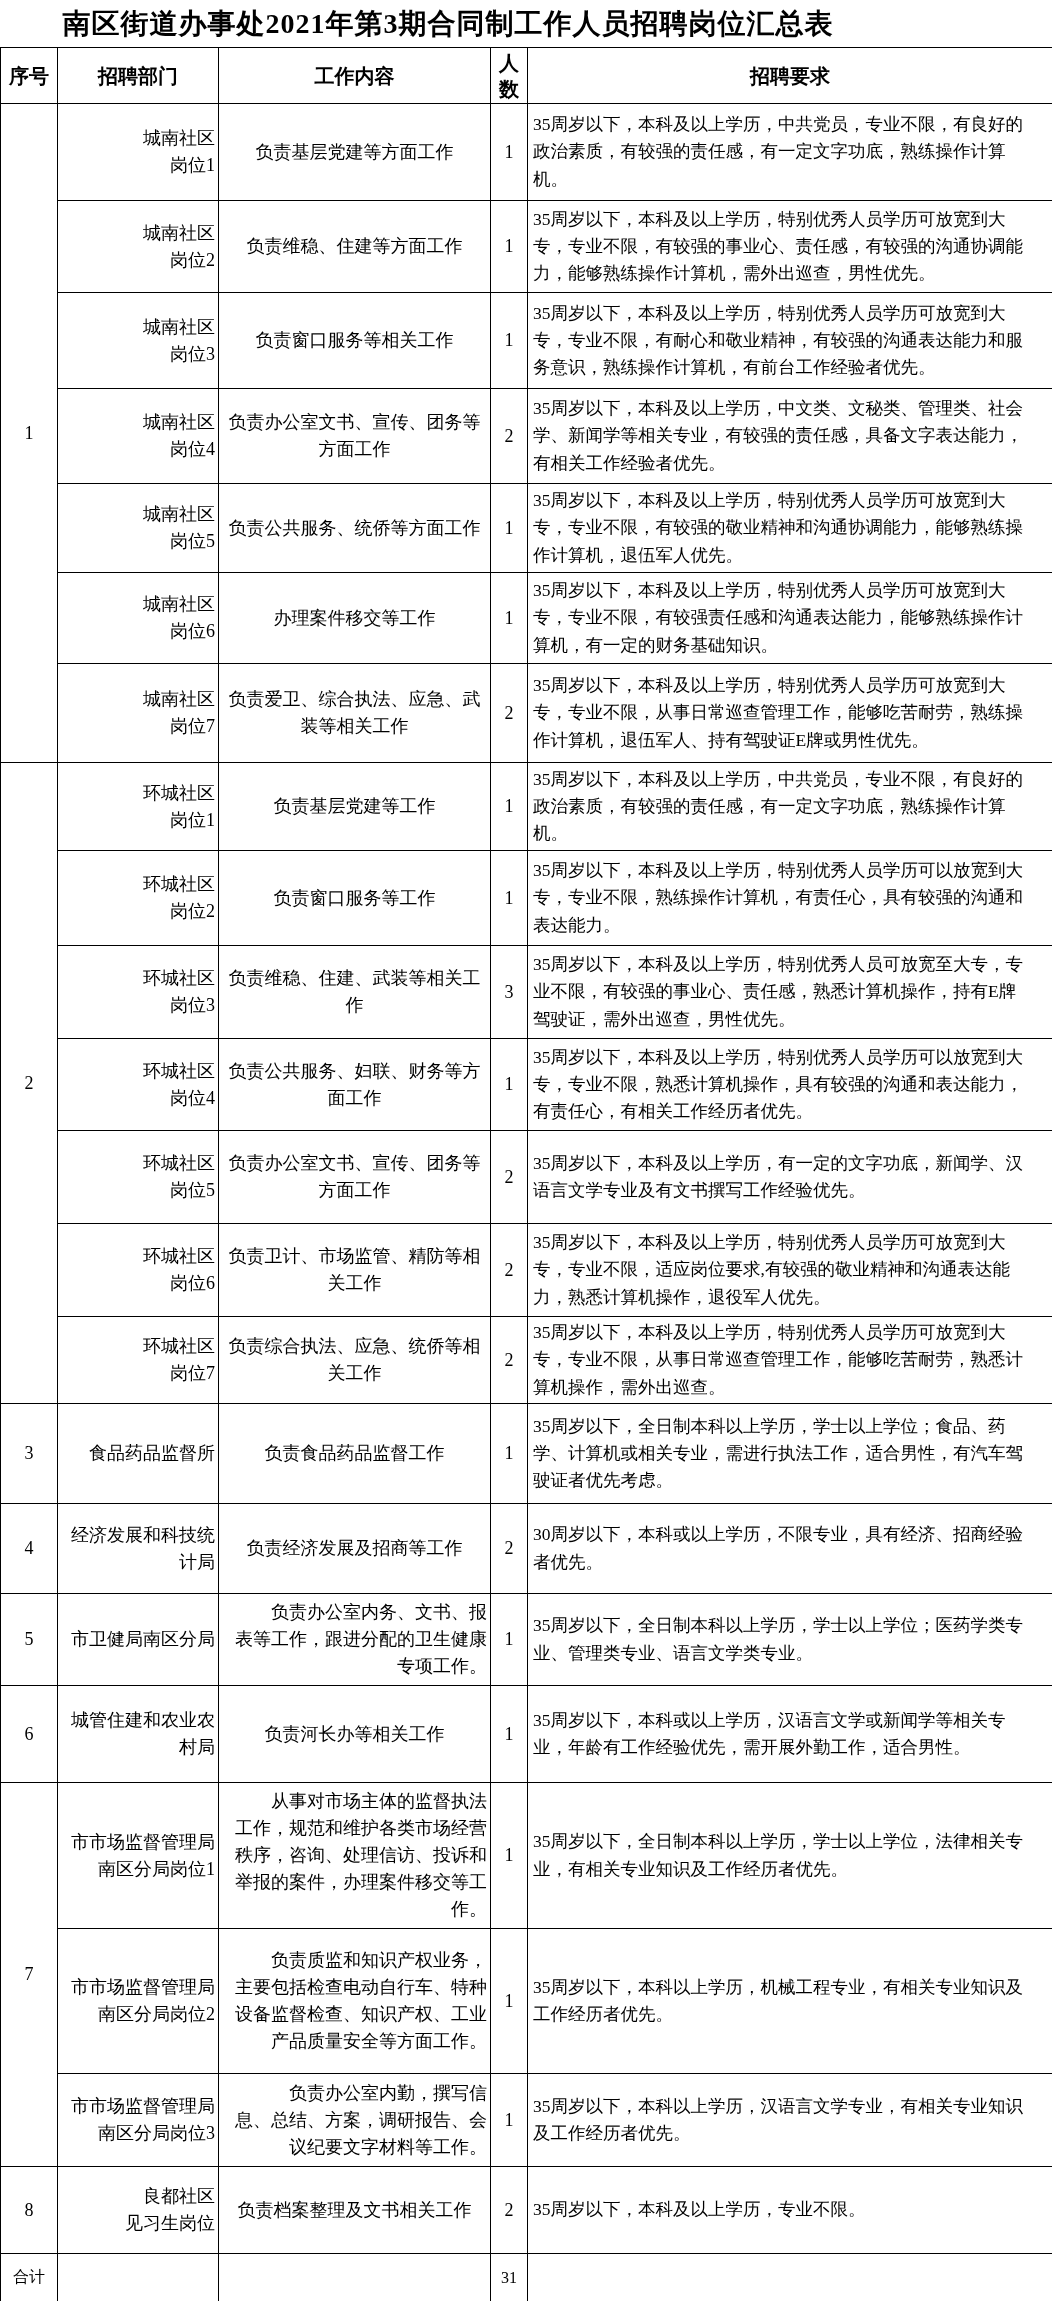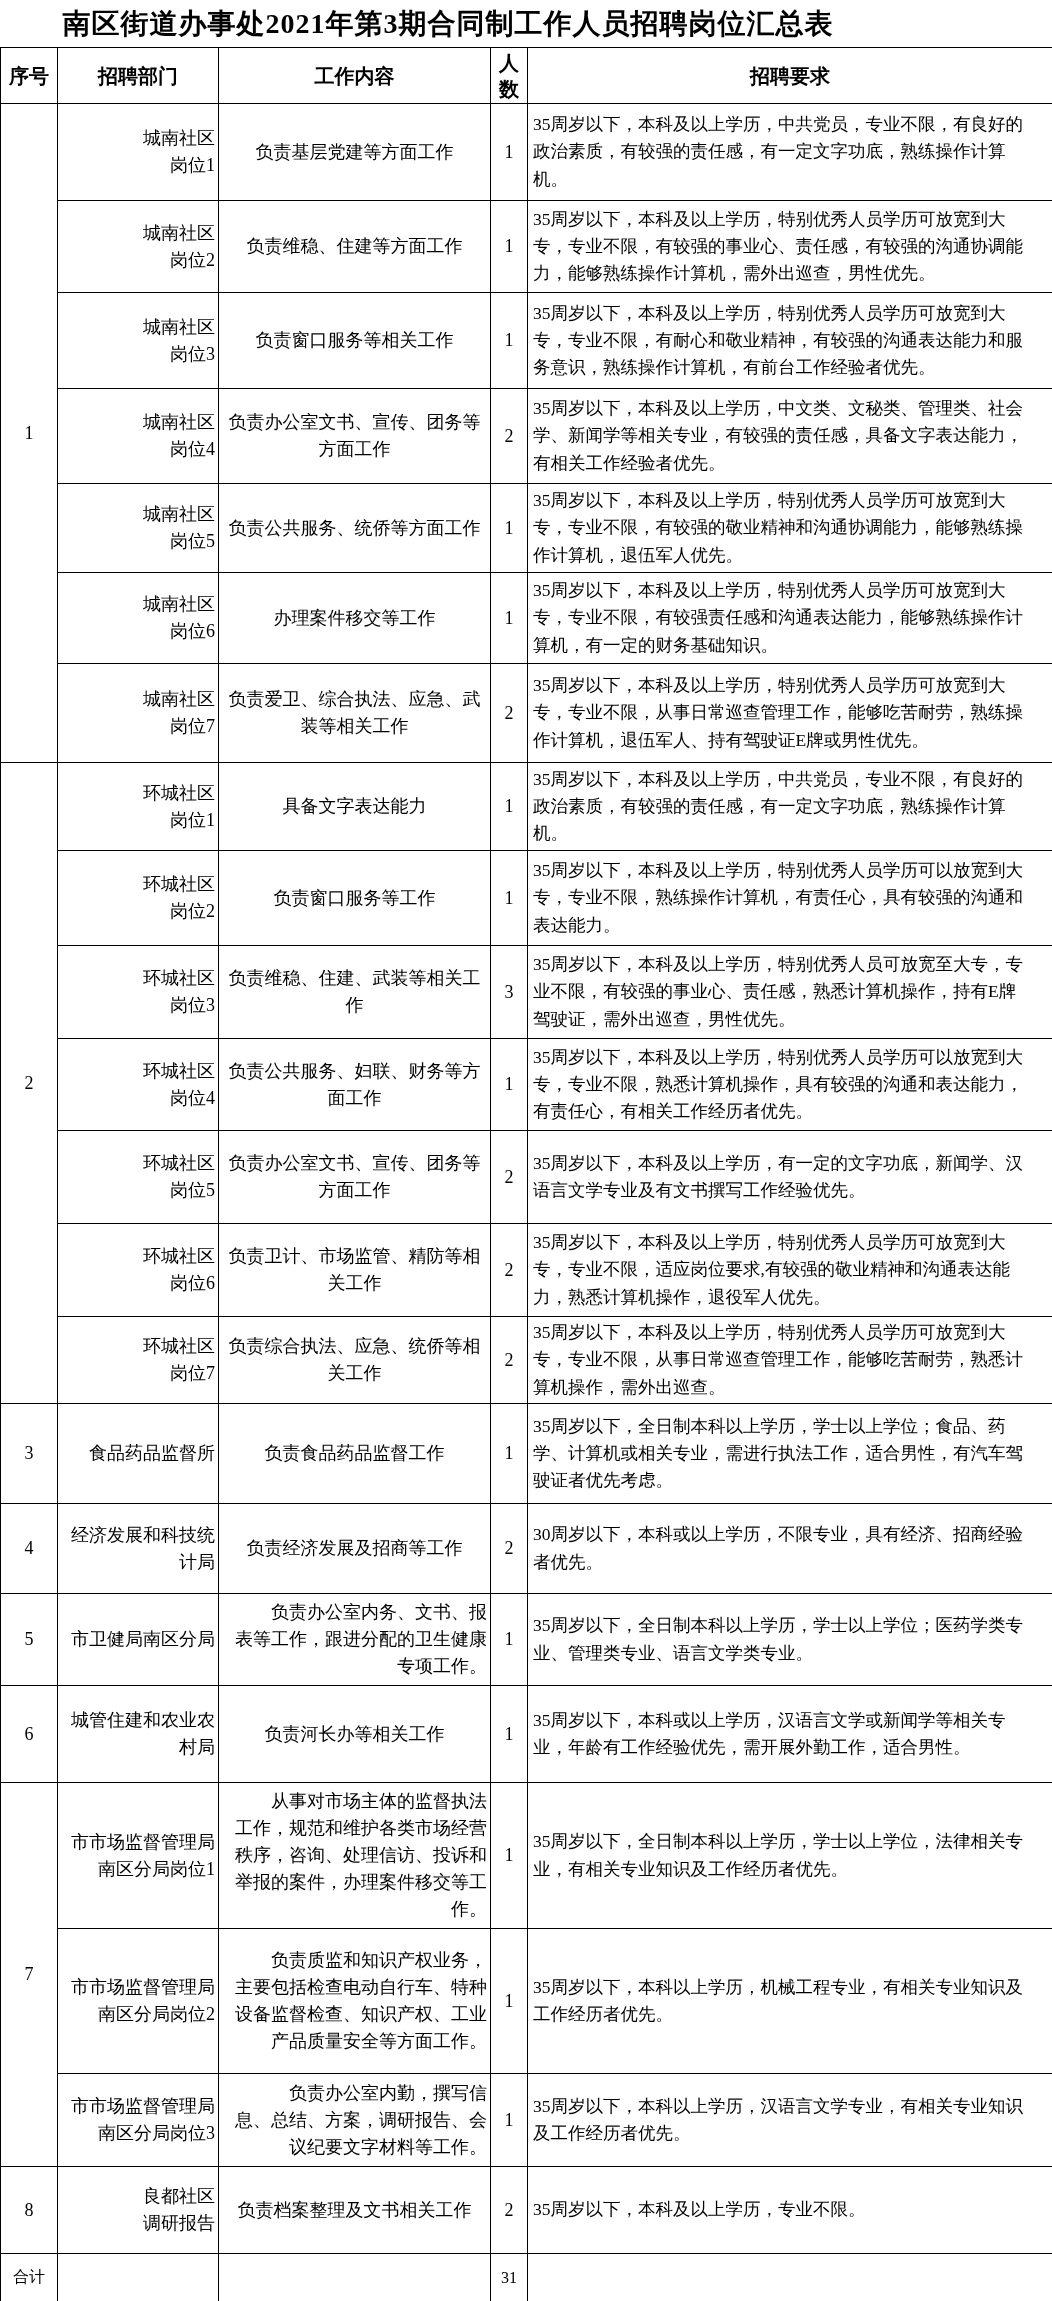--- a/index.html
+++ b/index.html
@@ -88,21 +88,21 @@
           <td class="dept">城南社区
 岗位7</td>
           <td class="work">负责爱卫、综合执法、应急、武装等相关工作</td>
           <td class="count">2</td>
           <td class="req">35周岁以下，本科及以上学历，特别优秀人员学历可放宽到大专，专业不限，从事日常巡查管理工作，能够吃苦耐劳，熟练操作计算机，退伍军人、持有驾驶证E牌或男性优先。</td>
         </tr>
         <tr style="height: 88px;">
           <td class="seq" rowspan="7">2</td>
           <td class="dept">环城社区
 岗位1</td>
-          <td class="work">具备文字表达能力</td>
+          <td class="work">负责基层党建等工作</td>
           <td class="count">1</td>
           <td class="req">35周岁以下，本科及以上学历，中共党员，专业不限，有良好的政治素质，有较强的责任感，有一定文字功底，熟练操作计算机。</td>
         </tr>
         <tr style="height: 95px;">
           <td class="dept">环城社区
 岗位2</td>
           <td class="work">负责窗口服务等工作</td>
           <td class="count">1</td>
           <td class="req">35周岁以下，本科及以上学历，特别优秀人员学历可以放宽到大专，专业不限，熟练操作计算机，有责任心，具有较强的沟通和表达能力。</td>
         </tr>
@@ -189,21 +189,21 @@
         <tr style="height: 93px;">
           <td class="dept">市市场监督管理局
 南区分局岗位3</td>
           <td class="work indent">负责办公室内勤，撰写信息、总结、方案，调研报告、会议纪要文字材料等工作。</td>
           <td class="count">1</td>
           <td class="req">35周岁以下，本科以上学历，汉语言文学专业，有相关专业知识及工作经历者优先。</td>
         </tr>
         <tr style="height: 87px;">
           <td class="seq" rowspan="1">8</td>
           <td class="dept">良都社区
-调研报告</td>
+见习生岗位</td>
           <td class="work">负责档案整理及文书相关工作</td>
           <td class="count">2</td>
           <td class="req">35周岁以下，本科及以上学历，专业不限。</td>
         </tr>
         <tr class="total-row" style="height: 48px;">
           <td class="seq">合计</td>
           <td class="dept"></td>
           <td class="work"></td>
           <td class="count">31</td>
           <td class="req"></td>

